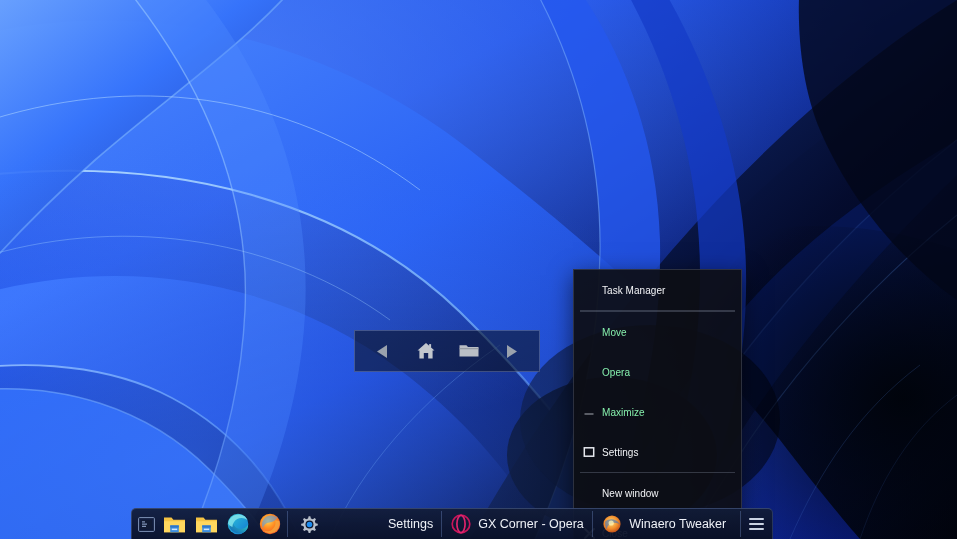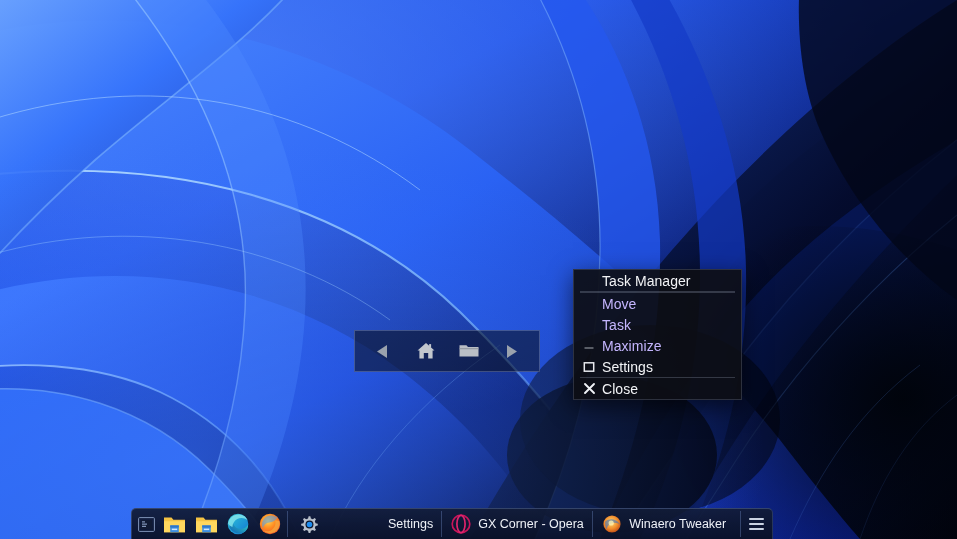--- a/index.html
+++ b/index.html
@@ -38,28 +38,28 @@
     background:rgba(13,14,20,0.93);
     border:1px solid rgba(120,130,155,0.30);
     box-shadow:0 6px 22px rgba(0,0,0,0.55);
     padding:0;
     color:#fff;
     overflow:hidden;
   }
   .menu-item {
     position:relative;
     display:flex; align-items:center;
-    height:21px;
+    height:40px;
     padding-left:5px;
-    font-size:14px;
+    font-size:10px;
     color:#f2f3f6;
     white-space:nowrap;
     letter-spacing:0.05px;
   }
-  .menu-item.disabled { color:#c4b5fd; }
+  .menu-item.disabled { color:#86efac; }
   .mi-icon {
     width:20px; min-width:20px; height:16px;
     display:flex; align-items:center; justify-content:center;
     margin-right:3px;
   }
   .mi-icon svg { display:block; }
   .mi-label { line-height:1; position:relative; top:0.5px; }
   .menu-sep {
     height:1px; margin:0 6px;
     background:rgba(146,155,175,0.30);
@@ -261,21 +261,21 @@
     <div class="menu-sep"></div>
 
 
     <div class="menu-item disabled">
       <span class="mi-icon"></span>
       <span class="mi-label">Move</span>
     </div>
 
     <div class="menu-item disabled">
       <span class="mi-icon"></span>
-      <span class="mi-label">Task</span>
+      <span class="mi-label">Opera</span>
     </div>
 
     <div class="menu-item disabled">
       <span class="mi-icon">
         <svg width="12" height="12" viewBox="0 0 12 12" xmlns="http://www.w3.org/2000/svg">
           <rect x="1.5" y="7.2" width="9" height="1.6" fill="#6d7079"></rect>
         </svg>
       </span>
       <span class="mi-label">Maximize</span>
     </div>
@@ -283,20 +283,23 @@
     <div class="menu-item">
       <span class="mi-icon">
         <svg width="12" height="12" viewBox="0 0 12 12" xmlns="http://www.w3.org/2000/svg">
           <rect x="1.3" y="1.8" width="9.4" height="8.4" fill="none" stroke="#e6e8ee" stroke-width="1.5"></rect>
         </svg>
       </span>
       <span class="mi-label">Settings</span>
     </div>
     <div class="menu-sep"></div>
 
+    <div class="menu-item no-icon">
+      <span class="mi-label">New window</span>
+    </div>
 
     <div class="menu-item">
       <span class="mi-icon">
         <svg width="13" height="13" viewBox="0 0 13 13" xmlns="http://www.w3.org/2000/svg">
           <path d="M2 2 L11 11 M11 2 L2 11" stroke="#f0f2f6" stroke-width="1.9" stroke-linecap="round"></path>
         </svg>
       </span>
       <span class="mi-label">Close</span>
     </div>
   </div>

